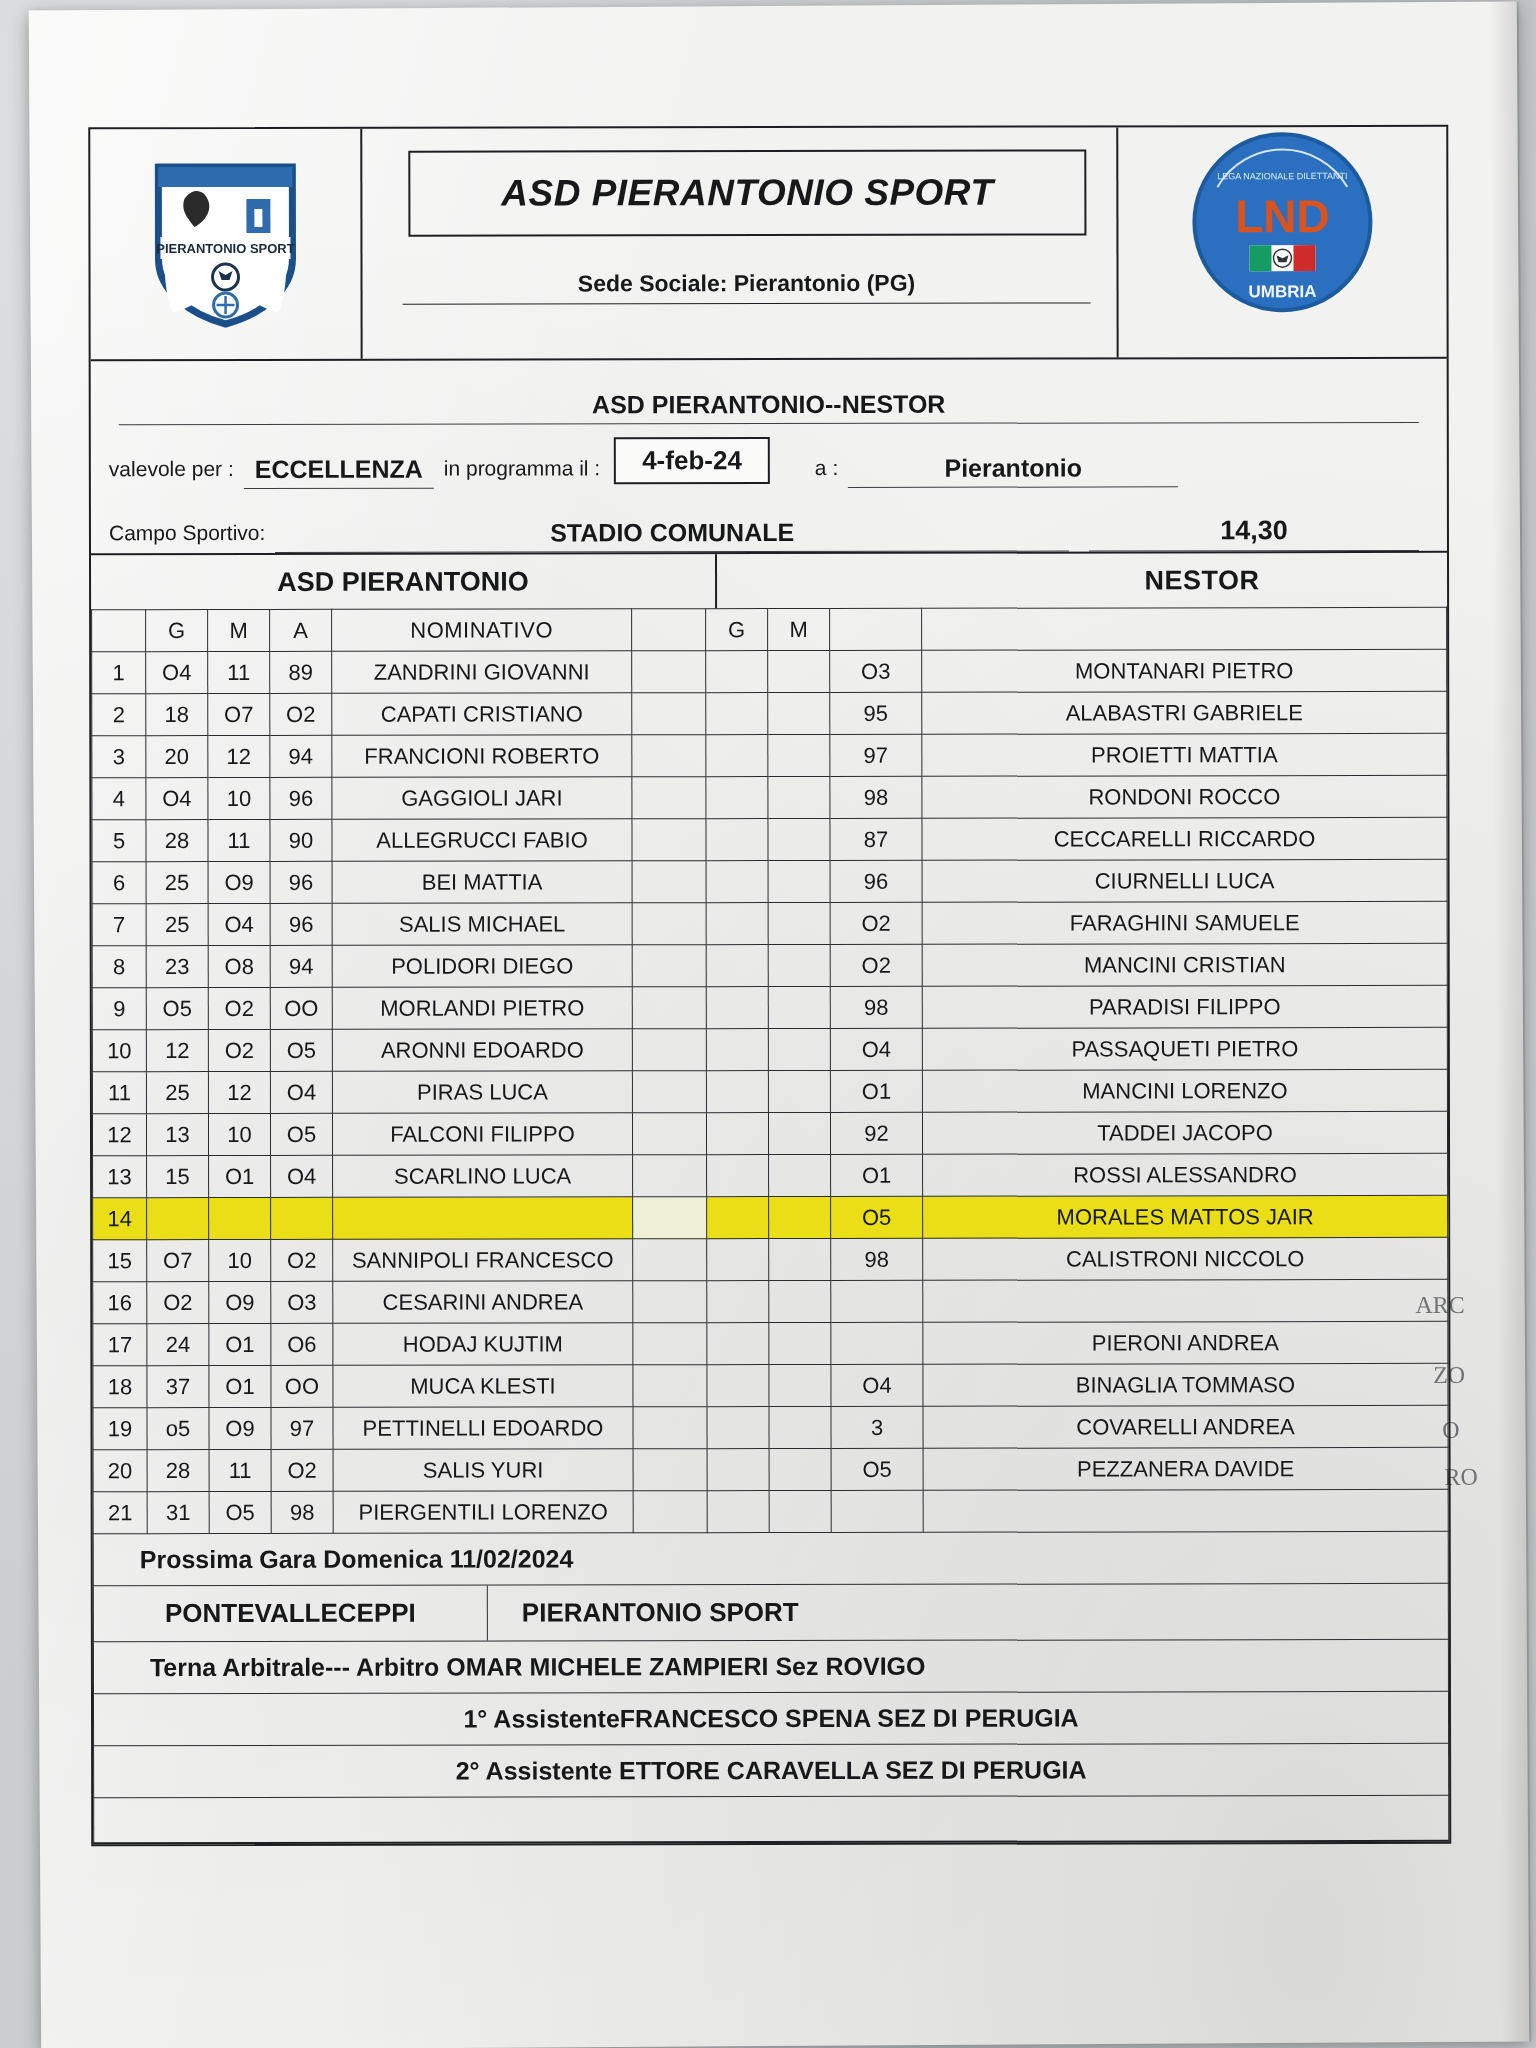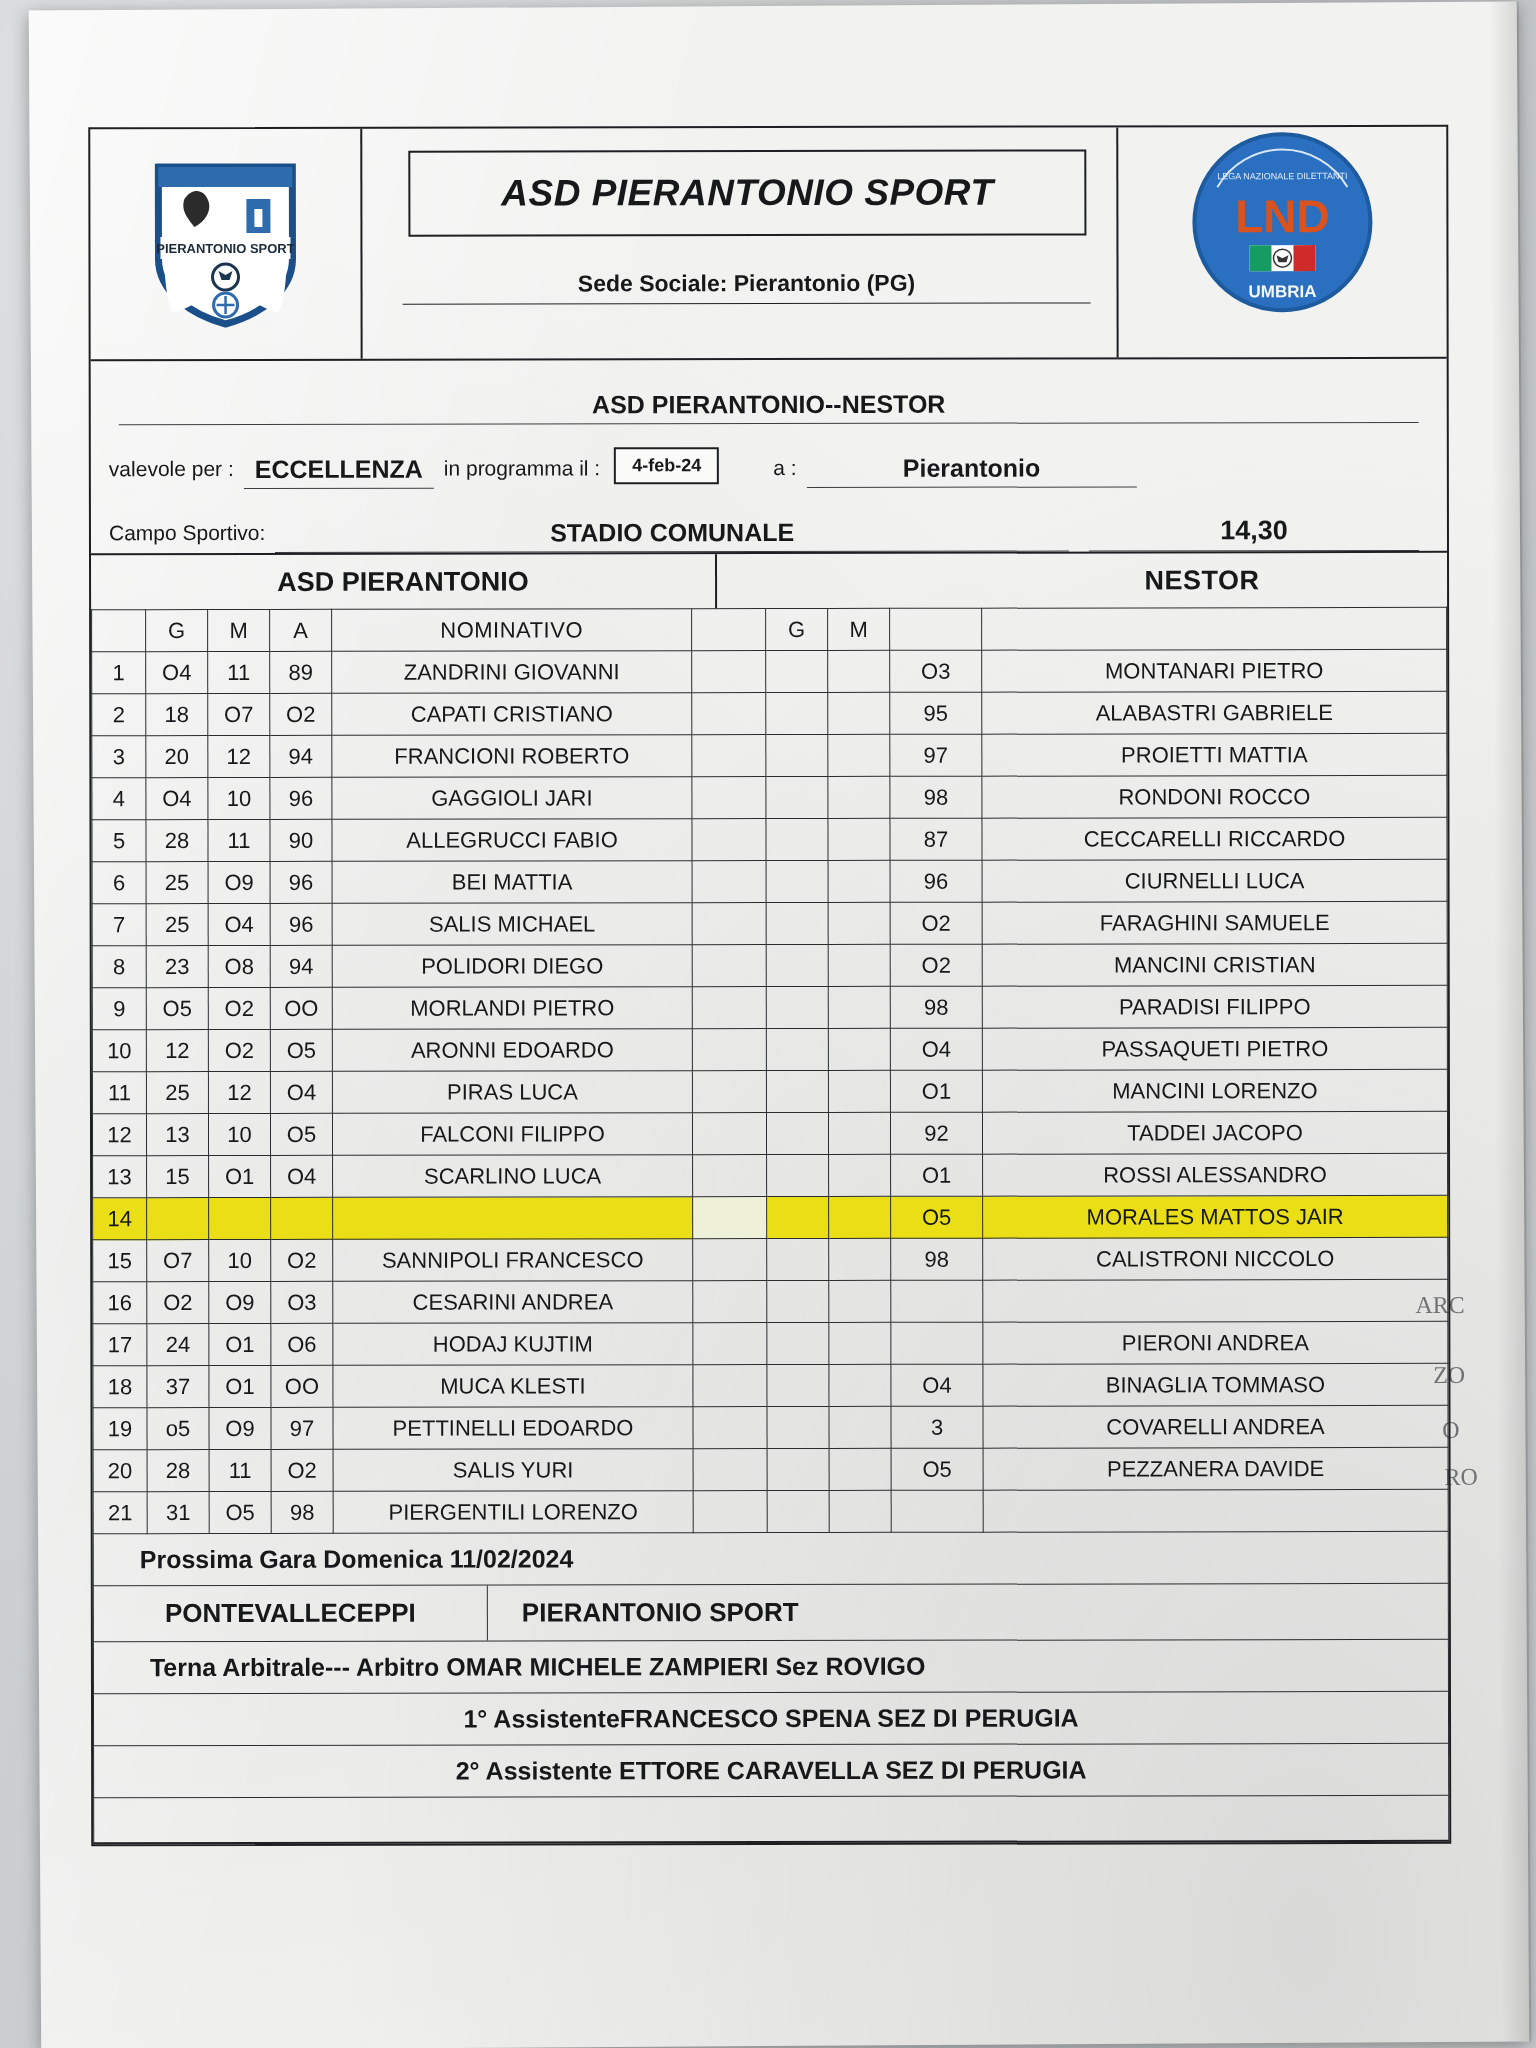--- a/index.html
+++ b/index.html
@@ -82,22 +82,22 @@
   
   .meta { border-top: 2px solid #1d1f22; }
   .meta-row { display: flex; align-items: flex-end; height: 64px; padding: 0 18px; }
   .lbl { font-size: 21px; white-space: nowrap; padding-bottom: 8px; }
   .fill {
     flex: 1; border-bottom: 1.5px solid #3b3d40;
     text-align: center; font-weight: bold; font-size: 25px;
     padding-bottom: 4px; margin: 0 10px;
   }
   .boxed {
-    border: 2px solid #1d1f22; font-weight: bold; font-size: 18px;
-    padding: 6px 16px; margin: 0 14px 4px 14px;
+    border: 2px solid #1d1f22; font-weight: bold; font-size: 26px;
+    padding: 6px 26px; margin: 0 5px 4px 14px;
     background: #fbfcfa;
   }
 
   
   .teams { display: flex; border-top: 2px solid #1d1f22; height: 56px; }
   .teams .home {
     width: 626px; border-right: 2px solid #1d1f22;
     display: flex; align-items: center; justify-content: center;
     font-weight: bold; font-size: 27px;
   }
@@ -114,21 +114,21 @@
     font-size: 22px;
     height: 42px;
     padding: 0 4px;
     text-align: center;
     font-weight: normal;
   }
   .c-num { width: 54px; font-weight: bold; font-size: 26px; }
   .c-g   { width: 62px; font-size: 21px; }
   .c-m   { width: 62px; font-size: 21px; }
   .c-a   { width: 62px; font-weight: bold; font-size: 22px; }
-  .c-name{ width: 360px; text-align: left; padding-left: 10px; font-size: 23px; }
+  .c-name{ width: 300px; text-align: left; padding-left: 10px; font-size: 23px; }
   .c-blank1 { width: 74px; }
   .c-g2  { width: 62px; }
   .c-m2  { width: 62px; }
   .c-a2  { width: 92px; font-size: 21px; }
   .c-name2 { text-align: center; font-size: 23px; }
   thead td { font-size: 17px; height: 32px; }
   thead .c-name { text-align: center; font-weight: bold; font-size: 20px; letter-spacing: .5px; }
   tr.highlight td { background: #eadf16; }
   tr.highlight td.pale { background: #eef0d8; }
 

